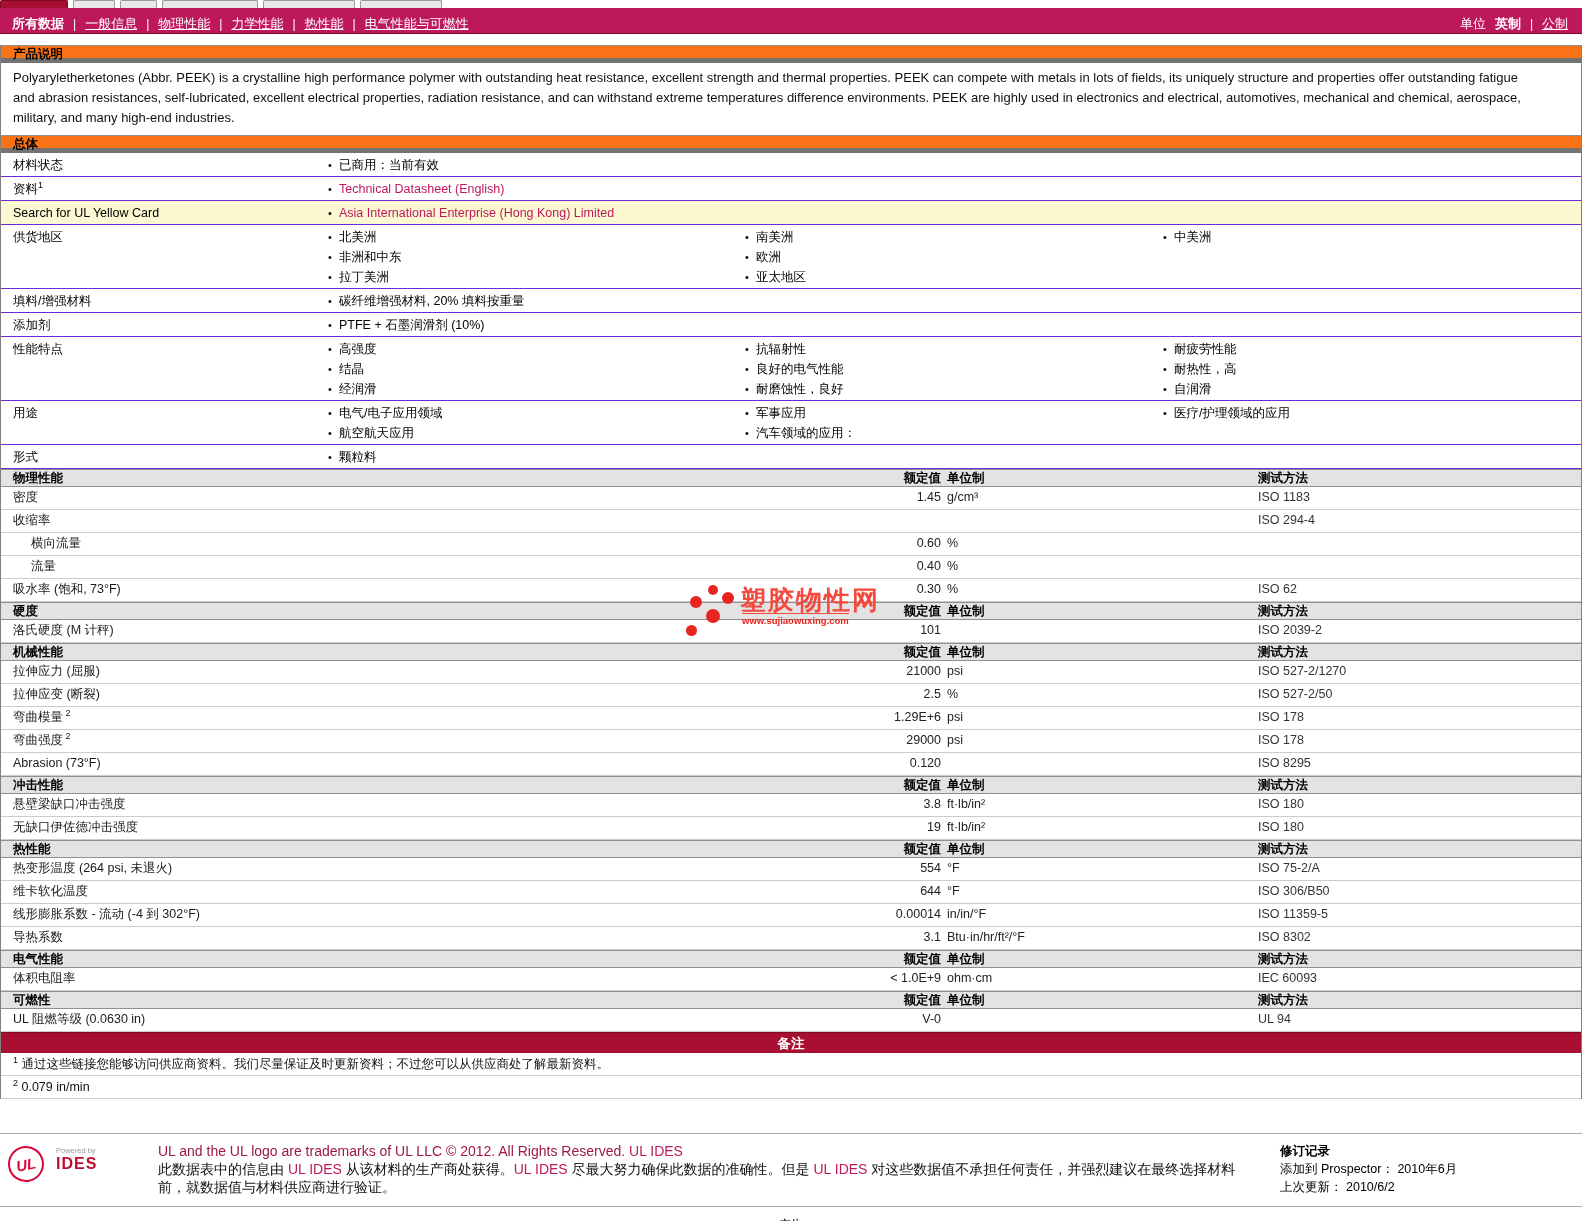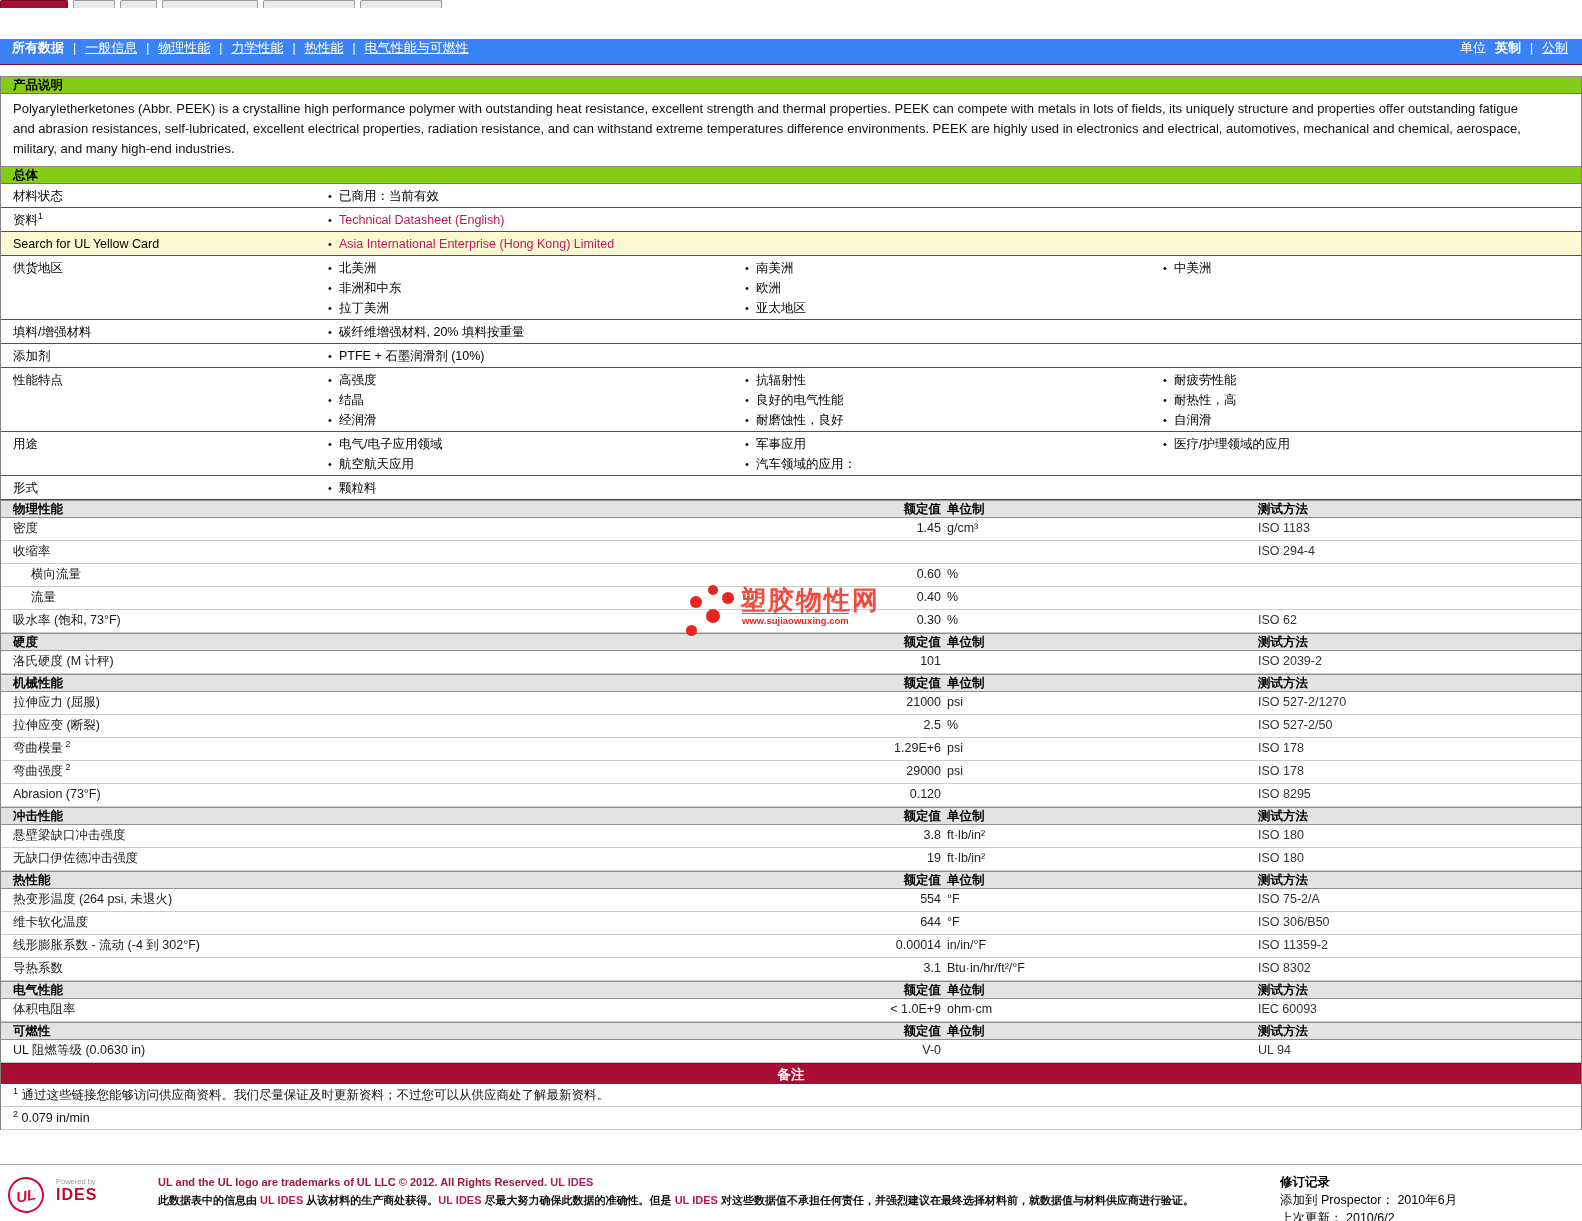--- a/index.html
+++ b/index.html
@@ -12,32 +12,32 @@
   .tabstub { height:8px; border:1px solid #9a9a9a; border-bottom:none; background:#e9e9e9; margin-right:5px; border-radius:2px 2px 0 0; }
   .tabstub.active { background:#a90e33; border-color:#7c0a24; }
   .tabstub:nth-child(1){ width:68px; }
   .tabstub:nth-child(2){ width:42px; }
   .tabstub:nth-child(3){ width:37px; }
   .tabstub:nth-child(4){ width:96px; }
   .tabstub:nth-child(5){ width:92px; }
   .tabstub:nth-child(6){ width:82px; }
 
   
-  .nav { height:26px; background:#3b82f6; display:flex; align-items:flex-start; justify-content:space-between;
-         padding:0 14px 0 12px; border-bottom:1px solid #7c0a24;margin-top:31px; }
+  .nav { height:26px; background:#be185d; display:flex; align-items:flex-end; justify-content:space-between;
+         padding:0 14px 0 12px; border-bottom:1px solid #7c0a24; }
   .nav .grp { display:flex; align-items:center; gap:9px; }
   .nav span { color:#fff; font-size:13px; white-space:nowrap; }
   .nav .navlink { text-decoration:underline; cursor:pointer; }
   .nav .current { font-weight:bold; text-decoration:none; }
   .nav .sep { color:#fff; font-size:12px; }
   .nav .plain { text-decoration:none; }
 
   
   .content { margin-top:11px; border-left:1px solid #808080; border-right:1px solid #808080; }
-  .sec-header { height:18px; line-height:17px; background:#84cc16; border-top:1px solid #909090; border-bottom:1px solid #737373;
+  .sec-header { height:18px; line-height:17px; background:#f97316; border-top:1px solid #909090; border-bottom:5px solid #737373;
                 font-weight:bold; font-size:12.5px; padding-left:12px; }
   .desc { padding:5px 40px 7px 12px; font-size:13px; line-height:20px; color:#111; }
 
   
   .grow { display:grid; grid-template-columns:320px 417px 418px 1fr; border-bottom:1px solid #6d28d9;
           min-height:23px; padding-top:2px; padding-bottom:1px; }
   .grow.hl { background:#fcf8d2; }
   .glabel { padding-left:12px; line-height:20px; }
   .gcol { line-height:20px; }
   .bline { display:flex; align-items:flex-start; }
@@ -68,21 +68,21 @@
   
   .footer { margin-top:34px; border-top:1px solid #aaa; border-bottom:1px solid #aaa;
             display:flex; padding:8px 10px 10px 8px; min-height:70px; }
   .logo-block { width:150px; flex:0 0 150px; display:flex; align-items:flex-start; padding-top:4px; }
   .ul-circle { width:36px; height:36px; border:2px solid #d6093b; border-radius:50%;
                display:flex; align-items:center; justify-content:center; transform:rotate(-10deg); }
   .ul-circle span { color:#d6093b; font-weight:bold; font-style:italic; font-size:15px; }
   .ides-block { margin-left:12px; }
   .poweredby { font-size:7.5px; color:#999; }
   .ides { font-size:16px; font-weight:bold; color:#c00a2e; letter-spacing:1px; }
-  .foot-text { flex:1 1 auto; font-size:11px; line-height:18px; padding-right:30px;font-weight:bold; }
+  .foot-text { flex:1 1 auto; font-size:14px; line-height:18px; padding-right:30px; }
   .trademark { color:#9d1843; }
   .foot-cn { color:#111; }
   .revision { width:292px; flex:0 0 292px; font-size:12.5px; line-height:18px; }
   .revision .rtitle { font-weight:bold; }
   .ad { height:20px; line-height:20px; text-align:center; font-size:12.5px; margin-top:8px; }
 
   
   .watermark { position:absolute; left:676px; top:583px; width:190px; height:50px; pointer-events:none; z-index:5; }
   .dot { position:absolute; border-radius:50%; background:#e8251f; }
   .wm-name { position:absolute; left:64px; top:0px; font-size:26px; font-weight:bold; color:#f4493c; letter-spacing:2px; white-space:nowrap; }
@@ -425,21 +425,21 @@
         <div class="prow">
           <div class="plabel">维卡软化温度</div>
           <div class="pnum">644</div>
           <div class="punit">°F</div>
           <div class="ptest">ISO 306/B50</div>
         </div>
         <div class="prow">
           <div class="plabel">线形膨胀系数  - 流动  (-4 到  302°F)</div>
           <div class="pnum">0.00014</div>
           <div class="punit">in/in/°F</div>
-          <div class="ptest">ISO 11359-2</div>
+          <div class="ptest">ISO 11359-5</div>
         </div>
         <div class="prow">
           <div class="plabel">导热系数</div>
           <div class="pnum">3.1</div>
           <div class="punit">Btu·in/hr/ft²/°F</div>
           <div class="ptest">ISO 8302</div>
         </div>
         <div class="phead">
           <span class="ptitle">电气性能</span>
           <span class="pnum">额定值</span>

